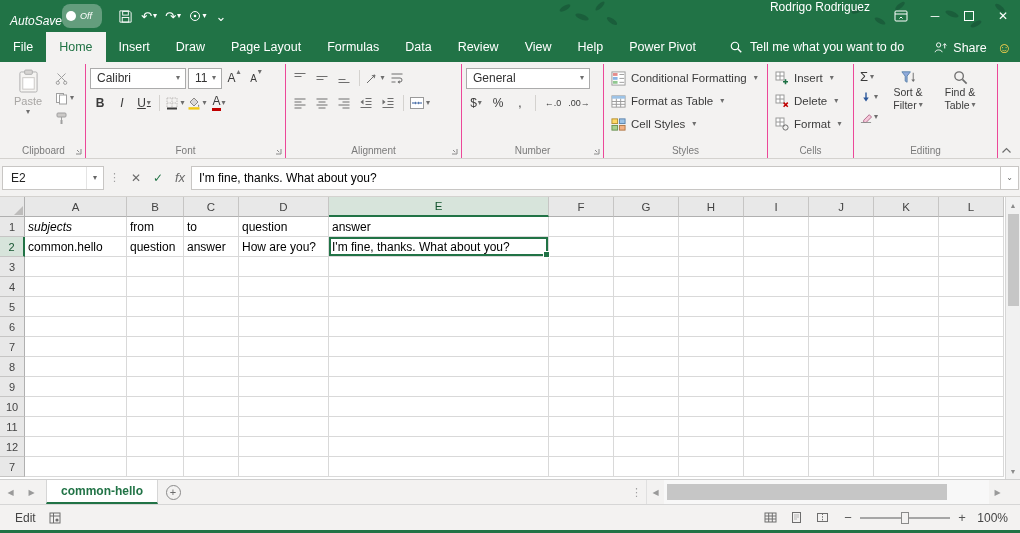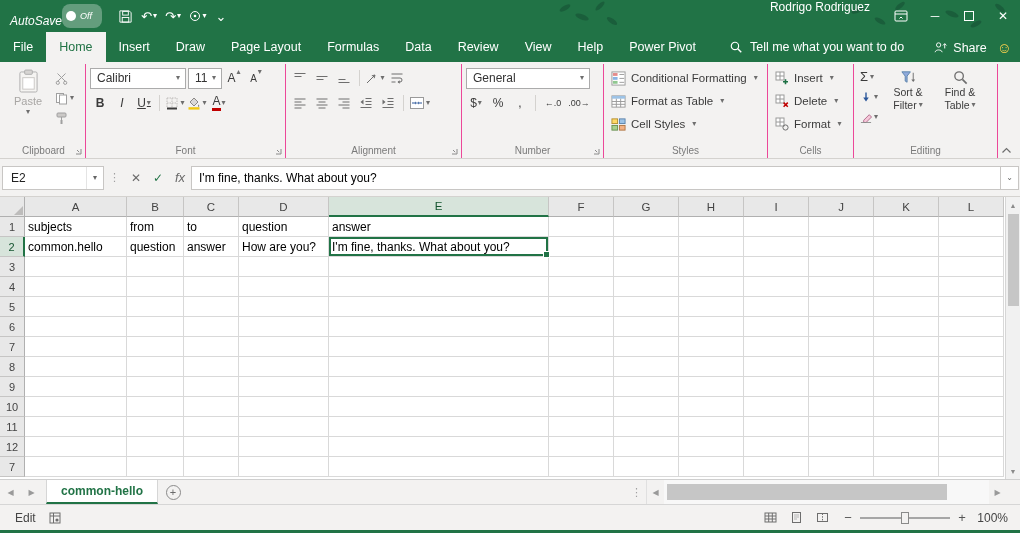--- a/index.html
+++ b/index.html
@@ -609,21 +609,21 @@
           <div class="colh" style="width: 65px;">G</div>
           <div class="colh" style="width: 65px;">H</div>
           <div class="colh" style="width: 65px;">I</div>
           <div class="colh" style="width: 65px;">J</div>
           <div class="colh" style="width: 65px;">K</div>
           <div class="colh" style="width: 65px;">L</div>
         </div>
       <div>
           <div class="grow">
             <div class="rowh">1</div>
-            <div class="cell" style="width: 102px;">subjects</div>
+            <div class="cell" style="width: 102px; font-style: italic;">subjects</div>
             <div class="cell" style="width: 57px;">from</div>
             <div class="cell" style="width: 55px;">to</div>
             <div class="cell" style="width: 90px;">question</div>
             <div class="cell" style="width: 220px;">answer</div>
             <div class="cell" style="width: 65px;"></div>
             <div class="cell" style="width: 65px;"></div>
             <div class="cell" style="width: 65px;"></div>
             <div class="cell" style="width: 65px;"></div>
             <div class="cell" style="width: 65px;"></div>
             <div class="cell" style="width: 65px;"></div>

